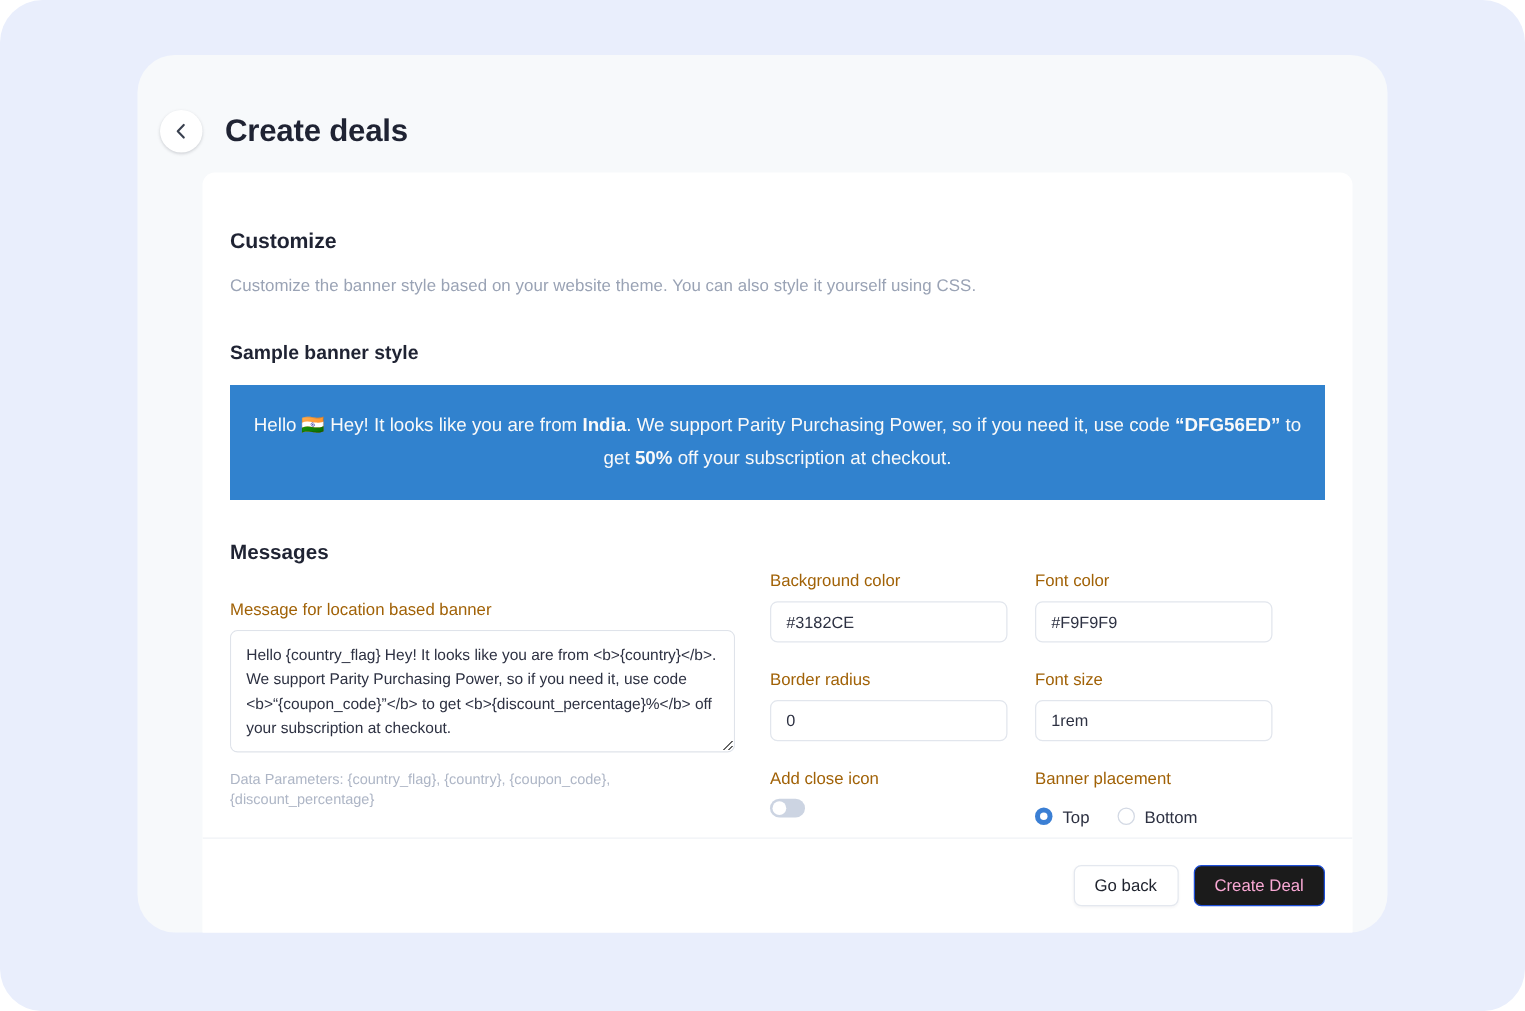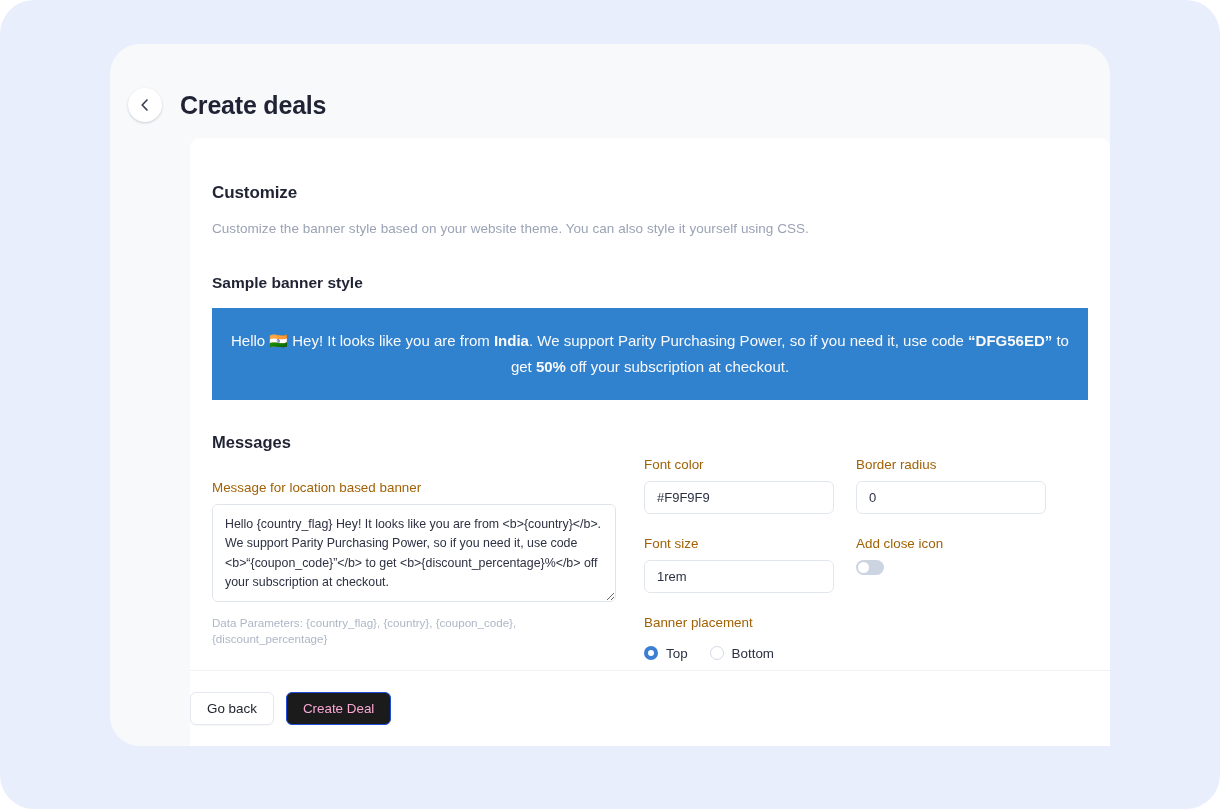--- a/index.html
+++ b/index.html
@@ -55,21 +55,21 @@
   .page-title {
     font-size: 25px;
     font-weight: bold;
     color: #1f2333;
     letter-spacing: -0.2px;
   }
 
   
   .content-card {
     position: absolute;
-    left: 80px;
+    left: 52px;
     top: 94px;
     width: 920px;
     background: #ffffff;
     border-radius: 10px 10px 0 0;
     height: 608px;
     overflow: hidden;
   }
   .card-body { padding: 45px 22px 0 22px; }
 
   .section-title {
@@ -223,20 +223,21 @@
 
   
   .card-footer {
     position: absolute;
     left: 0; bottom: 0;
     width: 920px;
     height: 76px;
     border-top: 1px solid #f0f2f6;
     display: flex;
     align-items: center;
+    justify-content: flex-end;
     gap: 12px;
     padding-right: 22px;
     background: #fff;
   }
   .btn {
     height: 33px;
     border-radius: 6px;
     font-family: "Liberation Sans", sans-serif;
     font-size: 13.4px;
     cursor: pointer;
@@ -292,20 +293,24 @@
             </div>
 
             <label class="field-label msg-label">Message for location based banner</label>
             <textarea class="msg-box" style="">Hello {country_flag} Hey! It looks like you are from &lt;b&gt;{country}&lt;/b&gt;. We support Parity Purchasing Power, so if you need it, use code &lt;b&gt;“{coupon_code}”&lt;/b&gt; to get &lt;b&gt;{discount_percentage}%&lt;/b&gt; off your subscription at checkout.</textarea>
             <div class="params-note">Data Parameters: {country_flag}, {country}, {coupon_code}, {discount_percentage}</div>
           </div>
 
           <div class="col-right">
 
             <div class="style-grid">
+              <div>
+                <label class="field-label">Background color</label>
+                <input class="text-input" type="text" value="#3182CE" style="">
+              </div>
               <div>
                 <label class="field-label">Font color</label>
                 <input class="text-input" type="text" value="#F9F9F9" style="">
               </div>
               <div>
                 <label class="field-label">Border radius</label>
                 <input class="text-input" type="text" value="0" style="">
               </div>
               <div>
                 <label class="field-label">Font size</label>

